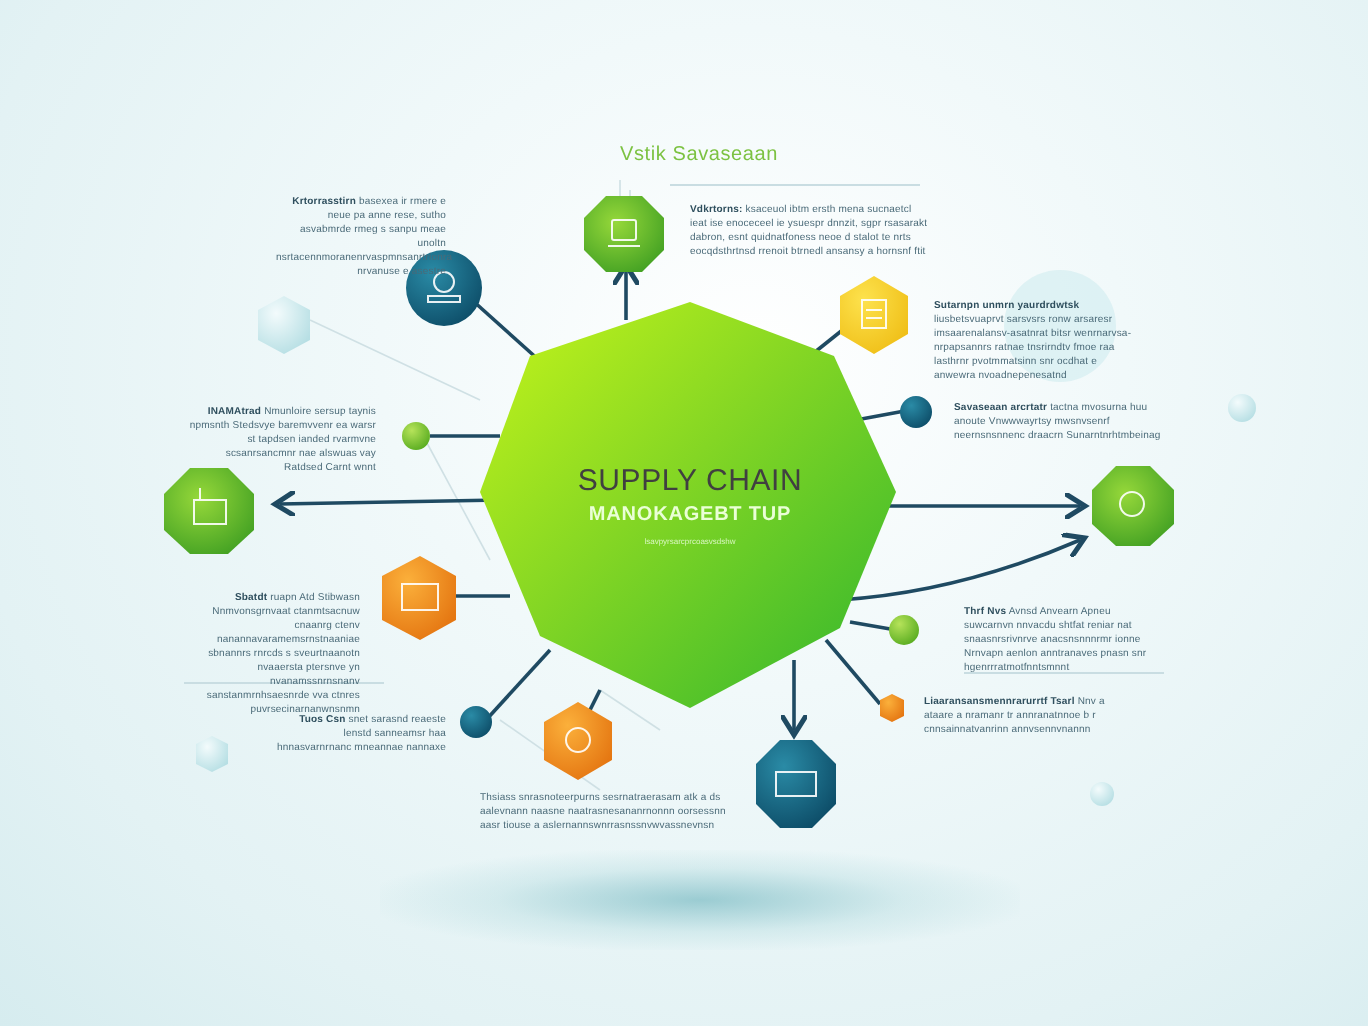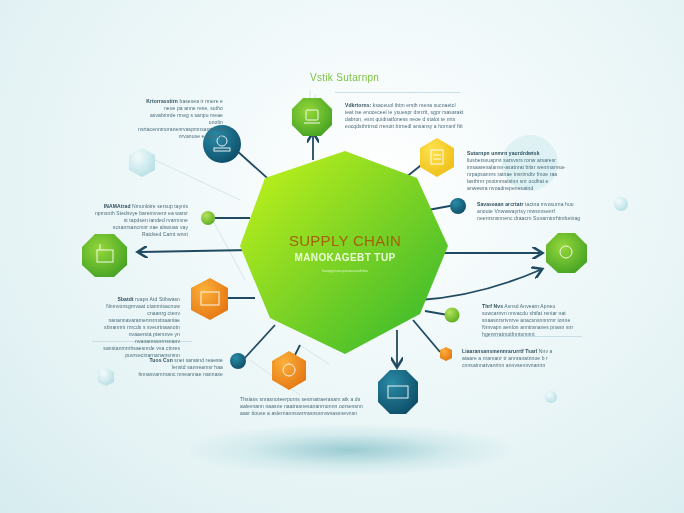--- a/index.html
+++ b/index.html
@@ -19,21 +19,21 @@
       position: absolute; font-size: 5px; line-height: 7px; color: #4a6a78;
       letter-spacing: 0.1px;
     }
     .txt b { color: #2f4f5e; }
     .section-title {
       position: absolute; left: 310px; top: 72px; font-size: 10px; color: #7cc242;
       font-family: "Liberation Sans", sans-serif; letter-spacing: 0.3px;
     }
     .center-title {
       position: absolute; left: 270px; top: 232px; width: 150px; text-align: center;
-      color: #a16207; font-size: 15px; letter-spacing: 0.3px;
+      color: #404040; font-size: 15px; letter-spacing: 0.3px;
     }
     .center-sub {
       position: absolute; left: 270px; top: 252px; width: 150px; text-align: center;
       color: #eaffd6; font-size: 10px; letter-spacing: 0.4px; font-weight: bold;
     }
     .center-cap {
       position: absolute; left: 285px; top: 268px; width: 120px; text-align: center;
       color: #d9f7c0; font-size: 4px;
     }
     .divider { position: absolute; height: 1px; background: #c9dde2; }
@@ -145,21 +145,21 @@
     <line x1="433" y1="159" x2="441" y2="159"></line>
     <rect x="97" y="250" width="16" height="12"></rect>
     <line x1="100" y1="250" x2="100" y2="244"></line>
     <circle cx="566" cy="252" r="6"></circle>
     <rect x="201" y="292" width="18" height="13"></rect>
     <circle cx="289" cy="370" r="6"></circle>
     <rect x="388" y="386" width="20" height="12"></rect>
   </g>
 </svg>
 
-<div class="section-title">Vstik Sutarnpn</div>
+<div class="section-title">Vstik Savaseaan</div>
 
 <div class="center-title">SUPPLY CHAIN</div>
 <div class="center-sub">MANOKAGEBT TUP</div>
 <div class="center-cap">lsavpyrsarcprcoasvsdshw</div>
 
 <div class="divider" style="left:335px;top:92px;width:125px;"></div>
 <div class="divider" style="left:92px;top:341px;width:100px;"></div>
 <div class="divider" style="left:482px;top:336px;width:100px;"></div>
 
 <div class="txt" style="left:345px;top:102px;width:120px;">

